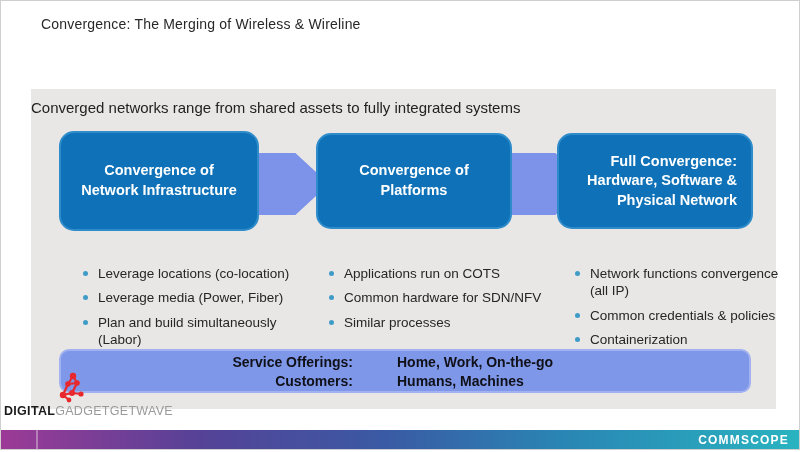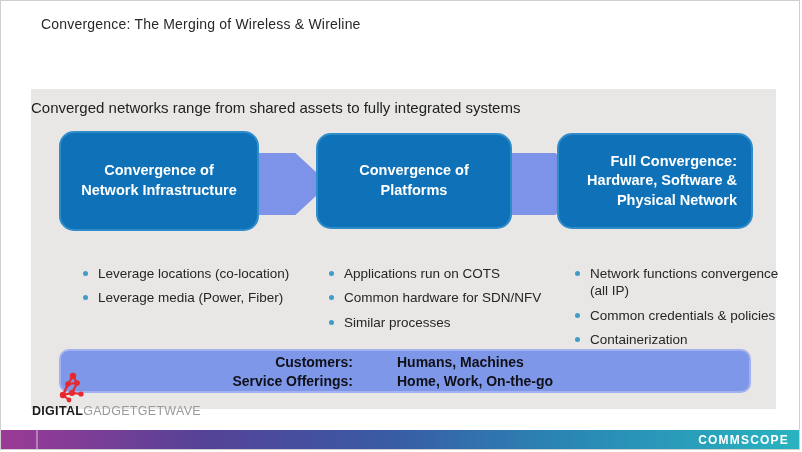--- a/index.html
+++ b/index.html
@@ -39,21 +39,21 @@
   .banner{position:absolute;left:28px;top:260px;width:692px;height:44px;background:var(--banner_blue);
     border:2px solid var(--banner_border);border-radius:10px;box-sizing:border-box;
     display:flex;flex-direction:column;justify-content:center;gap:1px;}
   .banner-row{display:grid;grid-template-columns:292px 1fr;column-gap:44px;font-size:14px;font-weight:bold;color:#101018;line-height:18px;}
   .banner-label{text-align:right;}
   .banner-value{text-align:left;}
 
   .watermark{position:absolute;left:3px;top:370px;z-index:5;}
   .watermark .network-icon{position:absolute;left:52px;top:0;}
   .watermark-text{position:absolute;left:0;top:33px;font-size:12.5px;letter-spacing:.3px;white-space:nowrap;}
-  .watermark-text .wm-bold{font-weight:bold;color:#1a1a1a;margin-left:28px;}
+  .watermark-text .wm-bold{font-weight:bold;color:#1a1a1a;}
   .watermark-text .wm-rest{color:#9a9a9a;}
 
   .footer-bar{position:absolute;left:0;bottom:0;width:100%;height:19px;
     background:linear-gradient(90deg,var(--footer_purple) 0%,var(--footer_indigo) 25%,#3a5aa4 48%,#2a85b4 70%,var(--footer_teal) 100%);}
   .footer-tick{position:absolute;left:35px;top:0;width:2px;height:100%;background:rgba(255,255,255,.35);}
   .brand-logo{position:absolute;right:10px;top:50%;transform:translateY(-50%);color:#fff;font-size:12px;font-weight:bold;letter-spacing:1.2px;}
 </style>
 </head>
 <body>
 
@@ -74,40 +74,41 @@
     <div class="flow-box box-2">
       <span>Convergence of Platforms</span>
     </div>
     <div class="flow-box box-3">
       <span>Full Convergence: Hardware, Software &amp; Physical Network</span>
     </div>
 
     <ul class="bullet-list list-1">
       <li>Leverage locations (co-location)</li>
       <li>Leverage media (Power, Fiber)</li>
+      <li>Plan and build simultaneously (Labor)</li>
     </ul>
     <ul class="bullet-list list-2">
       <li>Applications run on COTS</li>
       <li>Common hardware for SDN/NFV</li>
       <li>Similar processes</li>
     </ul>
     <ul class="bullet-list list-3">
       <li>Network functions convergence (all IP)</li>
       <li>Common credentials &amp; policies</li>
       <li>Containerization</li>
     </ul>
 
     <div class="banner">
       <div class="banner-row">
+        <span class="banner-label">Service Offerings:</span>
+        <span class="banner-value">Home, Work, On-the-go</span>
+      </div>
+      <div class="banner-row">
         <span class="banner-label">Customers:</span>
         <span class="banner-value">Humans, Machines</span>
-      </div>
-      <div class="banner-row">
-        <span class="banner-label">Service Offerings:</span>
-        <span class="banner-value">Home, Work, On-the-go</span>
       </div>
     </div>
   </div>
 
   <div class="watermark">
     <svg class="network-icon" width="34" height="32" viewBox="0 0 34 32">
       <g stroke="#e8282d" stroke-width="2.2" fill="none">
         <line x1="17" y1="5" x2="12" y2="13"></line>
         <line x1="17" y1="5" x2="21" y2="12"></line>
         <line x1="12" y1="13" x2="21" y2="12"></line>

